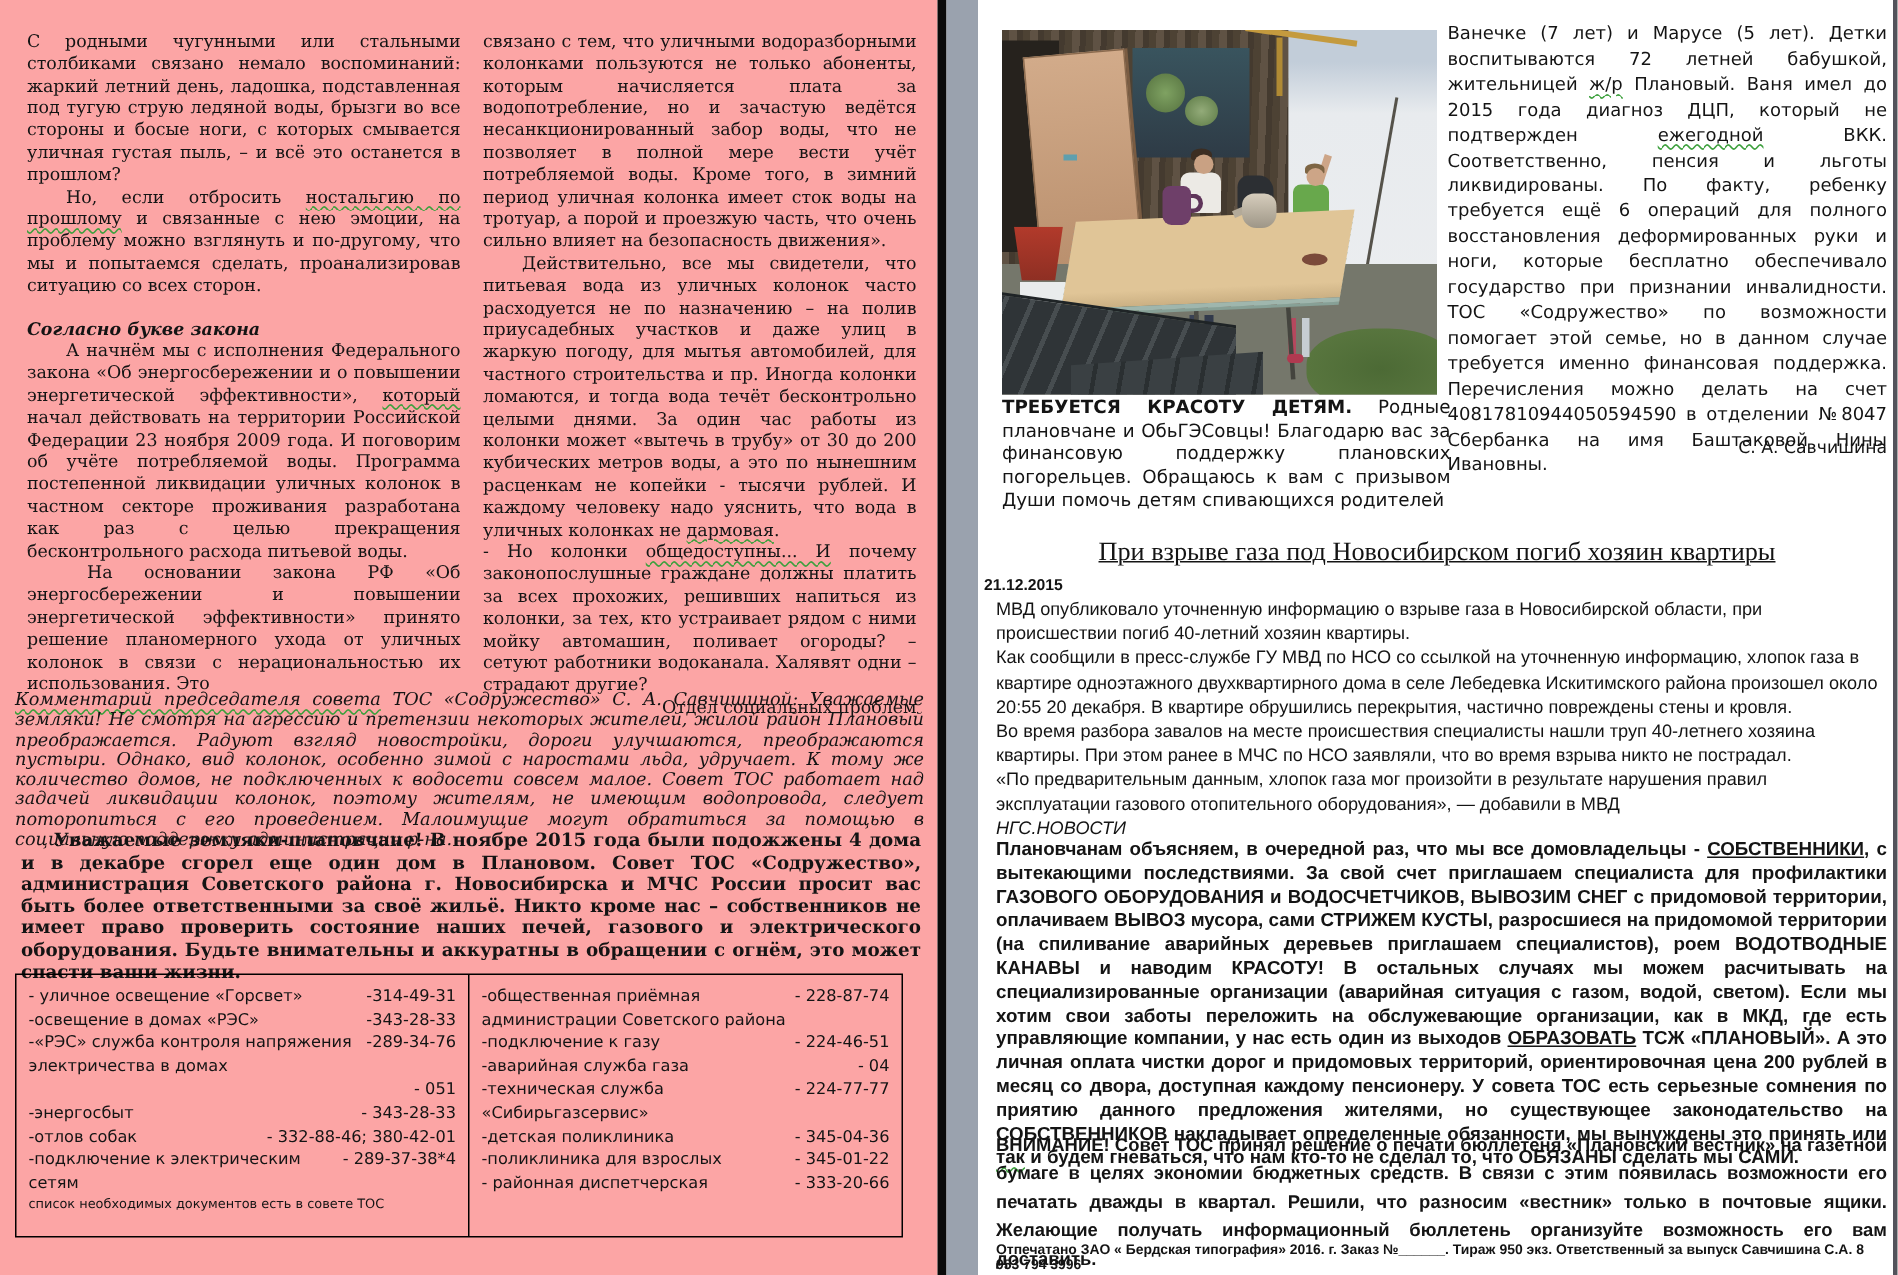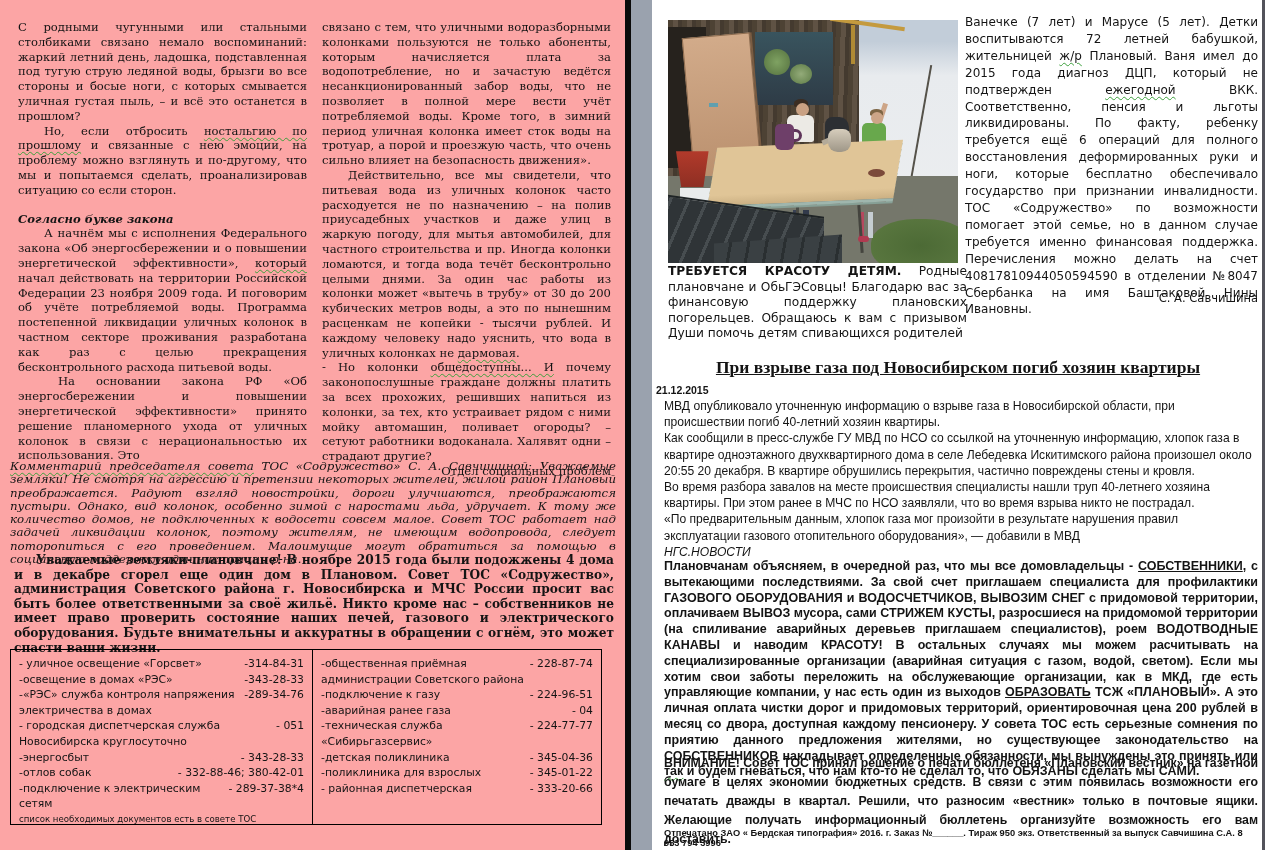--- a/index.html
+++ b/index.html
@@ -49,21 +49,21 @@
   
   #page-right { position:absolute; left:652px; top:0; width:610px; height:850px; background:#fff;
                 font-family:"DejaVu Sans", sans-serif; }
   #col-right { position:absolute; left:313px; top:14px; width:293px;
                font-size:12px; line-height:16.9px; text-align:justify; }
   #signature { position:absolute; left:313px; top:291px; width:293px;
                font-size:11.5px; text-align:right; }
   #help-block { position:absolute; left:16px; top:264px; width:299px;
                 font-size:12.2px; line-height:15.6px; text-align:justify; }
   #headline-wrap { position:absolute; left:10px; top:357px; width:592px; text-align:center; }
-  #headline-wrap span { font-family:"Liberation Serif", serif; font-weight:bold; font-size:17.5px;
+  #headline-wrap span { font-family:"Liberation Serif", serif; font-weight:normal; font-size:17.5px;
                         text-decoration:underline; text-decoration-thickness:1px; }
   #news-date { position:absolute; left:4px; top:384px; font-weight:bold; font-size:10.5px;
                font-family:"Liberation Sans", sans-serif; }
   #article { position:absolute; left:12px; top:398px; width:592px;
              font-family:"Liberation Sans", sans-serif; font-size:12.1px; line-height:16.2px; }
   #article p { margin:0; }
   #news-source { font-style:italic; }
   #owners { position:absolute; left:12px; top:559px; width:594px;
             font-weight:bold; font-size:12.5px; line-height:15.8px; text-align:justify;
             font-family:"Liberation Sans", sans-serif; }
@@ -132,53 +132,53 @@
                 background:repeating-linear-gradient(100deg,#3a4043 0 15px,#2a2f31 15px 18px); transform:skewY(-4deg); }
 </style>
 </head>
 <body>
 
 <div id="canvas">
 
   <div id="page-left">
     <div class="lcol" id="lcol1">
       <p>С родными чугунными или стальными столбиками связано немало воспоминаний: жаркий летний день, ладошка, подставленная под тугую струю ледяной воды, брызги во все стороны и босые ноги, с которых смывается уличная густая пыль, – и всё это останется в прошлом?</p>
-      <p class="ind"><span>Но, если отбросить </span><span class="w">ностальгию по прошлому</span><span> и связанные с нею эмоции, на проблему можно взглянуть и по-другому, что мы и попытаемся сделать, проанализировав ситуацию со если сторон.</span></p>
+      <p class="ind"><span>Но, если отбросить </span><span class="w">ностальгию по прошлому</span><span> и связанные с нею эмоции, на проблему можно взглянуть и по-другому, что мы и попытаемся сделать, проанализировав ситуацию со всех сторон.</span></p>
       <p class="colhead">Согласно букве закона</p>
       <p class="ind"><span>А начнём мы с исполнения Федерального закона «Об энергосбережении и о повышении энергетической эффективности», </span><span class="w">который</span><span> начал действовать на территории Российской Федерации 23 ноября 2009 года. И поговорим об учёте потребляемой воды. Программа постепенной ликвидации уличных колонок в частном секторе проживания разработана как раз с целью прекращения бесконтрольного расхода питьевой воды.</span></p>
       <p class="ind2">На основании закона РФ «Об энергосбережении и повышении энергетической эффективности» принято решение планомерного ухода от уличных колонок в связи с нерациональностью их использования. Это</p>
     </div>
     <div class="lcol" id="lcol2">
       <p>связано с тем, что уличными водоразборными колонками пользуются не только абоненты, которым начисляется плата за водопотребление, но и зачастую ведётся несанкционированный забор воды, что не позволяет в полной мере вести учёт потребляемой воды. Кроме того, в зимний период уличная колонка имеет сток воды на тротуар, а порой и проезжую часть, что очень сильно влияет на безопасность движения».</p>
       <p class="ind"><span>Действительно, все мы свидетели, что питьевая вода из уличных колонок часто расходуется не по назначению – на полив приусадебных участков и даже улиц в жаркую погоду, для мытья автомобилей, для частного строительства и пр. Иногда колонки ломаются, и тогда вода течёт бесконтрольно целыми днями. За один час работы из колонки может «вытечь в трубу» от 30 до 200 кубических метров воды, а это по нынешним расценкам не копейки - тысячи рублей. И каждому человеку надо уяснить, что вода в уличных колонках не </span><span class="w">дармовая</span><span>.</span></p>
       <p><span>- Но колонки </span><span class="w">общедоступны... И</span><span> почему законопослушные граждане должны платить за всех прохожих, решивших напиться из колонки, за тех, кто устраивает рядом с ними мойку автомашин, поливает огороды? – сетуют работники водоканала. Халявят одни – страдают другие?</span></p>
       <p class="byline-right">Отдел социальных проблем</p>
     </div>
 
     <div id="comment"><span class="w">Комментарий председателя совета</span><span> ТОС «Содружество» С. А. Савчишиной: Уважаемые земляки! Не смотря на агрессию и претензии некоторых жителей, жилой район Плановый преображается. Радуют взгляд новостройки, дороги улучшаются, преображаются пустыри. Однако, вид колонок, особенно зимой с наростами льда, удручает. К тому же количество домов, не подключенных к водосети совсем малое. Совет ТОС работает над задачей ликвидации колонок, поэтому жителям, не имеющим водопровода, следует поторопиться с его проведением. Малоимущие могут обратиться за помощью в социальную поддержку администрации р-на.</span></div>
 
     <div id="fire-warning">
       <p>Уважаемые земляки-плановчане! В ноябре 2015 года были подожжены 4 дома и в декабре сгорел еще один дом в Плановом. Совет ТОС «Содружество», администрация Советского района г. Новосибирска и МЧС России просит вас быть более ответственными за своё жильё. Никто кроме нас – собственников не имеет право проверить состояние наших печей, газового и электрического оборудования. Будьте внимательны и аккуратны в обращении с огнём, это может спасти ваши жизни.</p>
     </div>
 
     <div id="phone-table">
       <div id="phone-left">
-      <div class="phone-row"><span class="num">-314-84-31</span><span>- уличное освещение «Горсвет»</span></div>
+      <div class="phone-row"><span class="num">-314-49-31</span><span>- уличное освещение «Горсвет»</span></div>
           <div class="phone-row"><span class="num">-343-28-33</span><span>-освещение в домах «РЭС»</span></div>
           <div class="phone-row"><span class="num">-289-34-76</span><span>-«РЭС» служба контроля напряжения электричества в домах</span></div>
-          <div class="phone-row"><span class="num">- 051</span><span>- городская диспетчерская служба Новосибирска круглосуточно</span></div>
+          <div class="phone-row"><span class="num">- 051</span></div>
           <div class="phone-row"><span class="num">- 343-28-33</span><span>-энергосбыт</span></div>
           <div class="phone-row"><span class="num">- 332-88-46; 380-42-01</span><span>-отлов собак</span></div>
           <div class="phone-row"><span class="num">- 289-37-38*4</span><span>-подключение к электрическим сетям</span></div>
           <div class="phone-note">список необходимых документов есть в совете ТОС</div>
         </div>
       <div id="phone-right">
       <div class="phone-row"><span class="num">- 228-87-74</span><span>-общественная приёмная администрации Советского района</span></div>
-          <div class="phone-row"><span class="num">- 224-96-51</span><span>-подключение к газу</span></div>
-          <div class="phone-row"><span class="num">- 04</span><span>-аварийная ранее газа</span></div>
+          <div class="phone-row"><span class="num">- 224-46-51</span><span>-подключение к газу</span></div>
+          <div class="phone-row"><span class="num">- 04</span><span>-аварийная служба газа</span></div>
           <div class="phone-row"><span class="num">- 224-77-77</span><span>-техническая служба «Сибирьгазсервис»</span></div>
           <div class="phone-row"><span class="num">- 345-04-36</span><span>-детская поликлиника</span></div>
           <div class="phone-row"><span class="num">- 345-01-22</span><span>-поликлиника для взрослых</span></div>
           <div class="phone-row"><span class="num">- 333-20-66</span><span>- районная диспетчерская</span></div>
         </div>
     </div>
   </div>
 
   <div id="divider-black"></div>
   <div id="divider-gray"></div>

